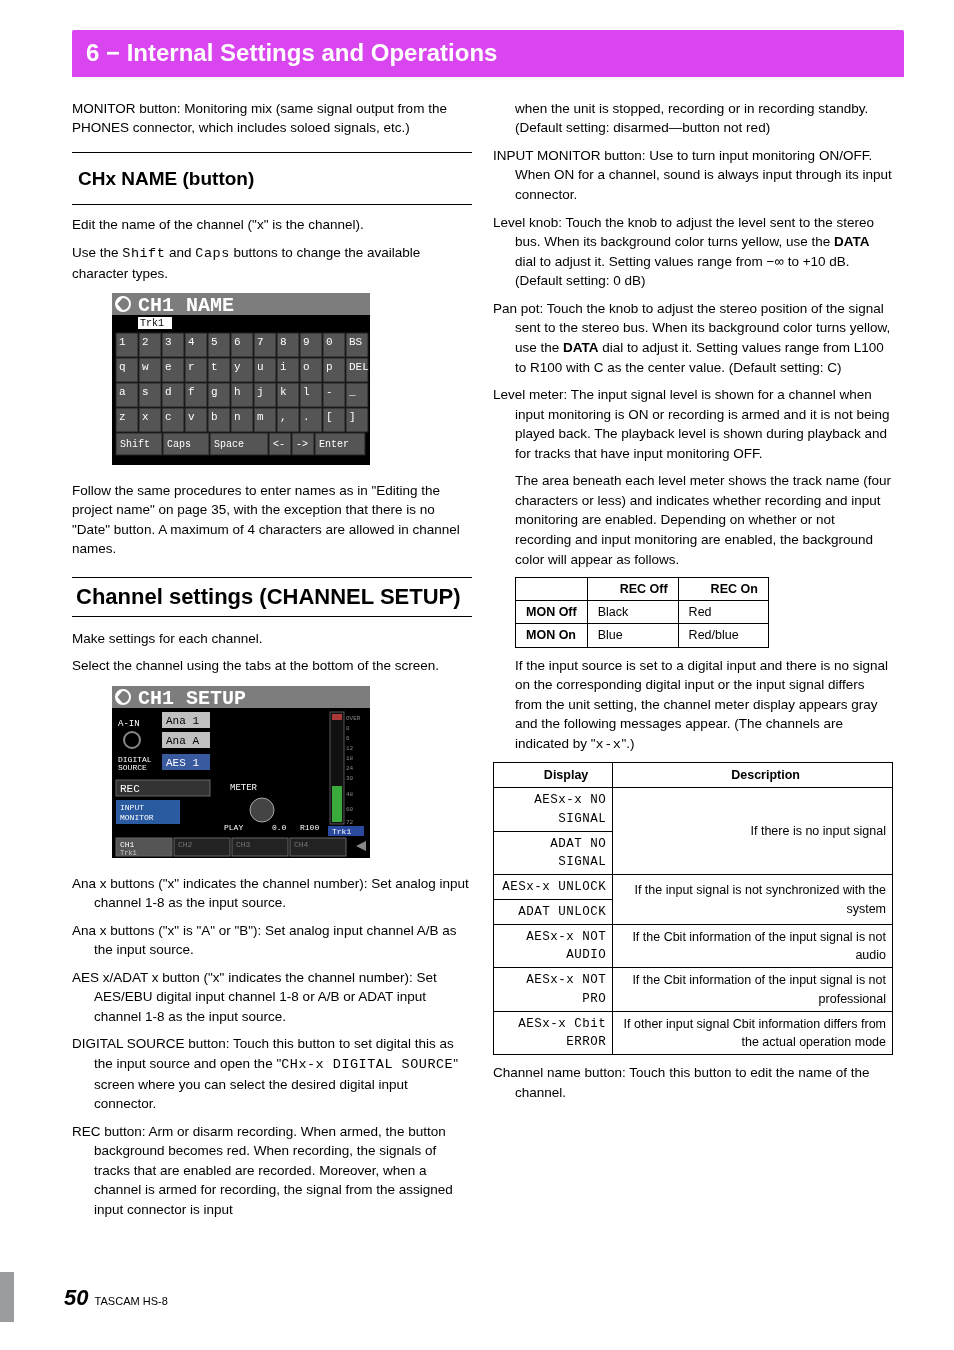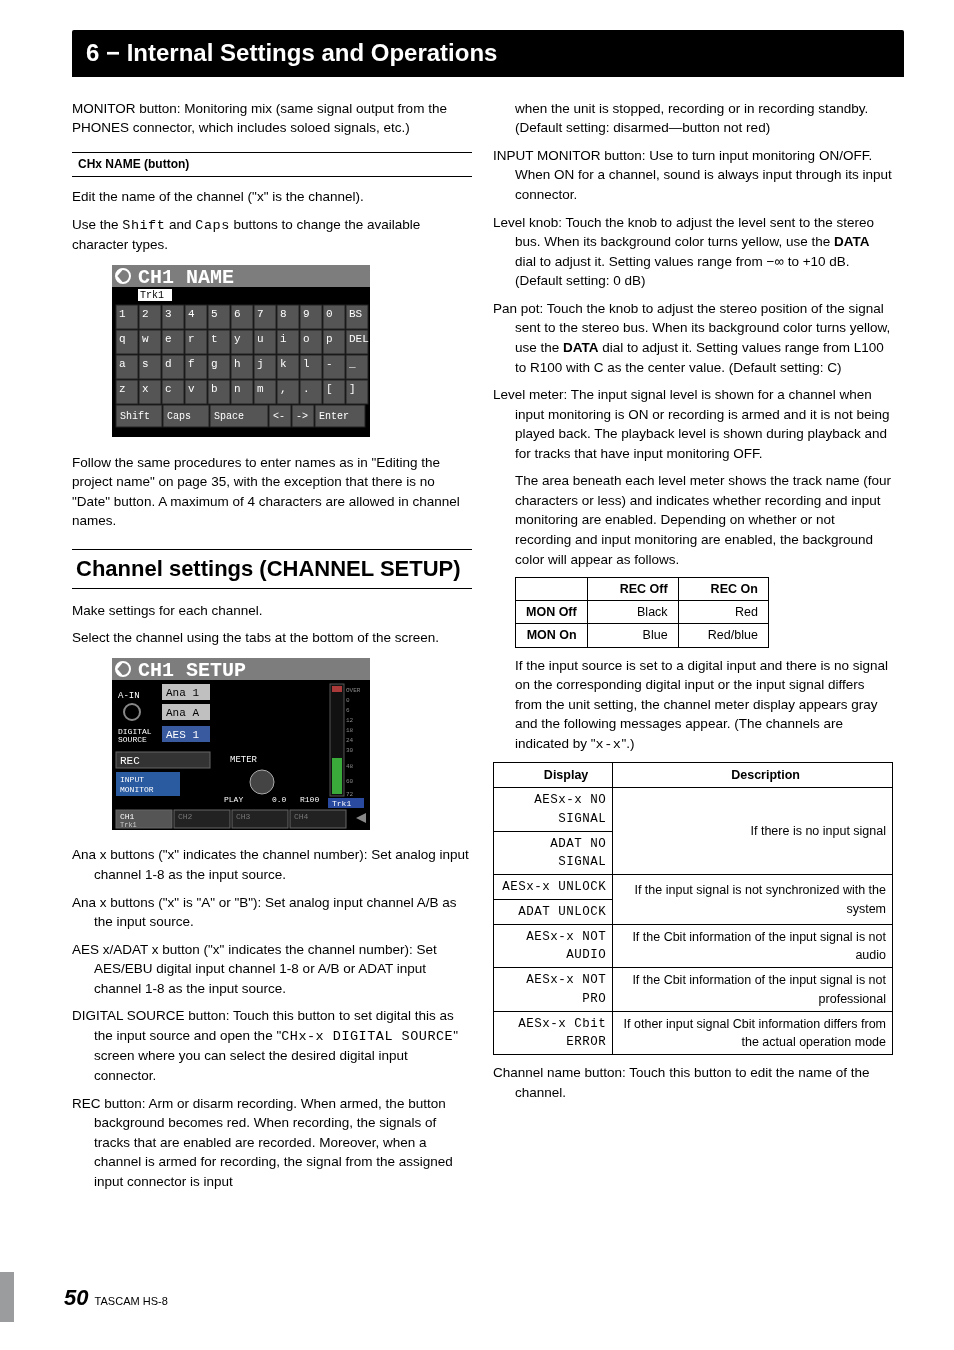--- a/index.html
+++ b/index.html
@@ -8,63 +8,63 @@
     font-size: 13.5px;
     line-height: 1.45;
     color: #000;
     background: #fff;
     width: 954px;
     height: 1350px;
     position: relative;
     padding: 30px 50px 0 72px;
   }
   .header-bar {
-    background: #000000;
+    background: #d946ef;
     color: #fff;
     font-size: 24px;
     font-weight: bold;
     padding: 6px 14px;
     margin-bottom: 22px;
     border-radius: 2px 2px 0 0;
   }
   .content {
     display: flex;
     gap: 21px;
   }
   .col { width: 400px; }
   p { margin-bottom: 8px; }
   .hang { padding-left: 22px; text-indent: -22px; margin-bottom: 8px; }
   .hang-sub { padding-left: 22px; margin-bottom: 8px; }
   .section-head {
     border-top: 1px solid #000;
     border-bottom: 1px solid #000;
-    font-size: 12px;
+    font-size: 19px;
     font-weight: bold;
-    padding: 3px 6px;
+    padding: 12px 6px;
     margin: 14px 0 10px 0;
   }
   .section-head-big {
     border-top: 1px solid #000;
     border-bottom: 1px solid #000;
     font-size: 22px;
     font-weight: bold;
     padding: 3px 4px;
     margin: 18px 0 12px 0;
   }
   .lcd-font { font-family: "Courier New", monospace; letter-spacing: 0.5px; }
   .svgbox { margin: 10px 0 10px 40px; }
   table.monrec {
     border-collapse: collapse;
     margin: 4px 0 8px 22px;
     font-size: 12.5px;
   }
   table.monrec th, table.monrec td {
     border: 1px solid #000;
     padding: 2px 10px;
-    text-align: right;
+    text-align: left;
   }
   table.monrec th.center { text-align: center; font-weight: bold; padding-left: 32px; }
   table.display {
     border-collapse: collapse;
     margin: 4px 0 8px 0;
     font-size: 12.5px;
     width: 100%;
   }
   table.display th, table.display td {
     border: 1px solid #000;

